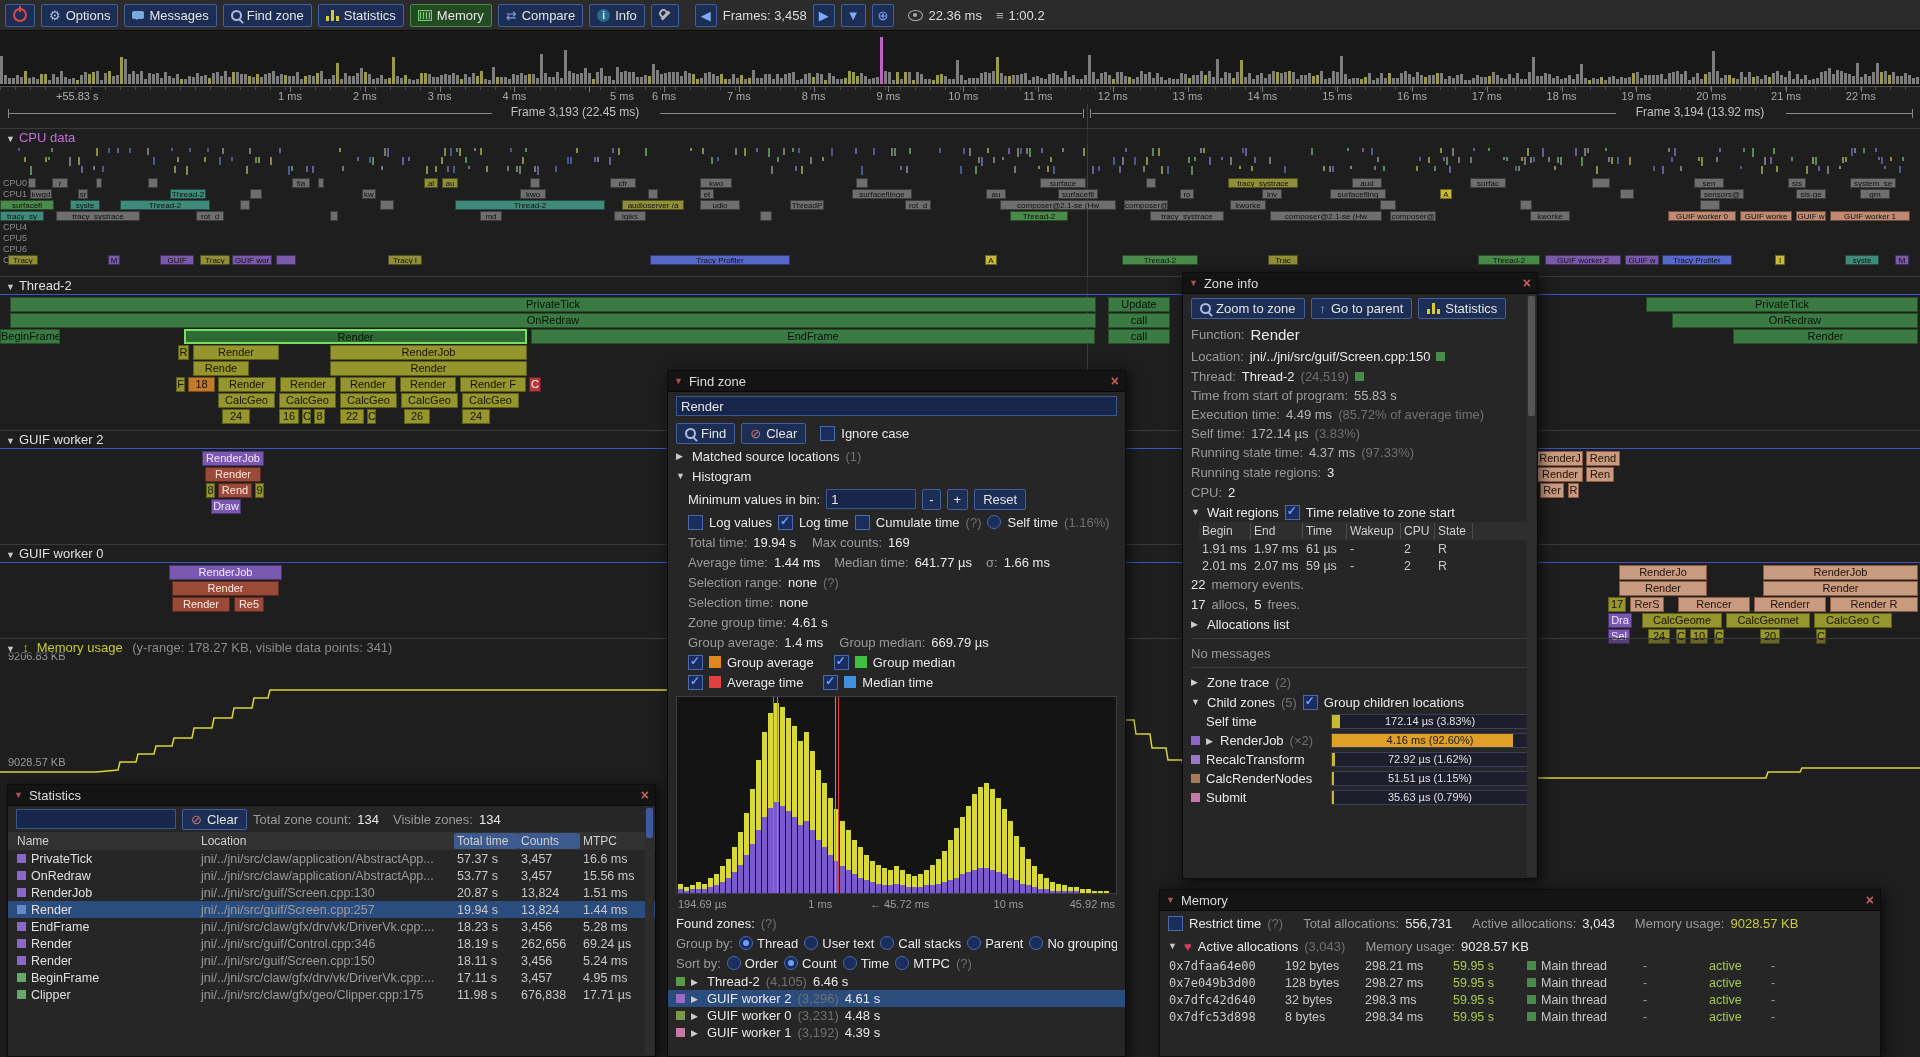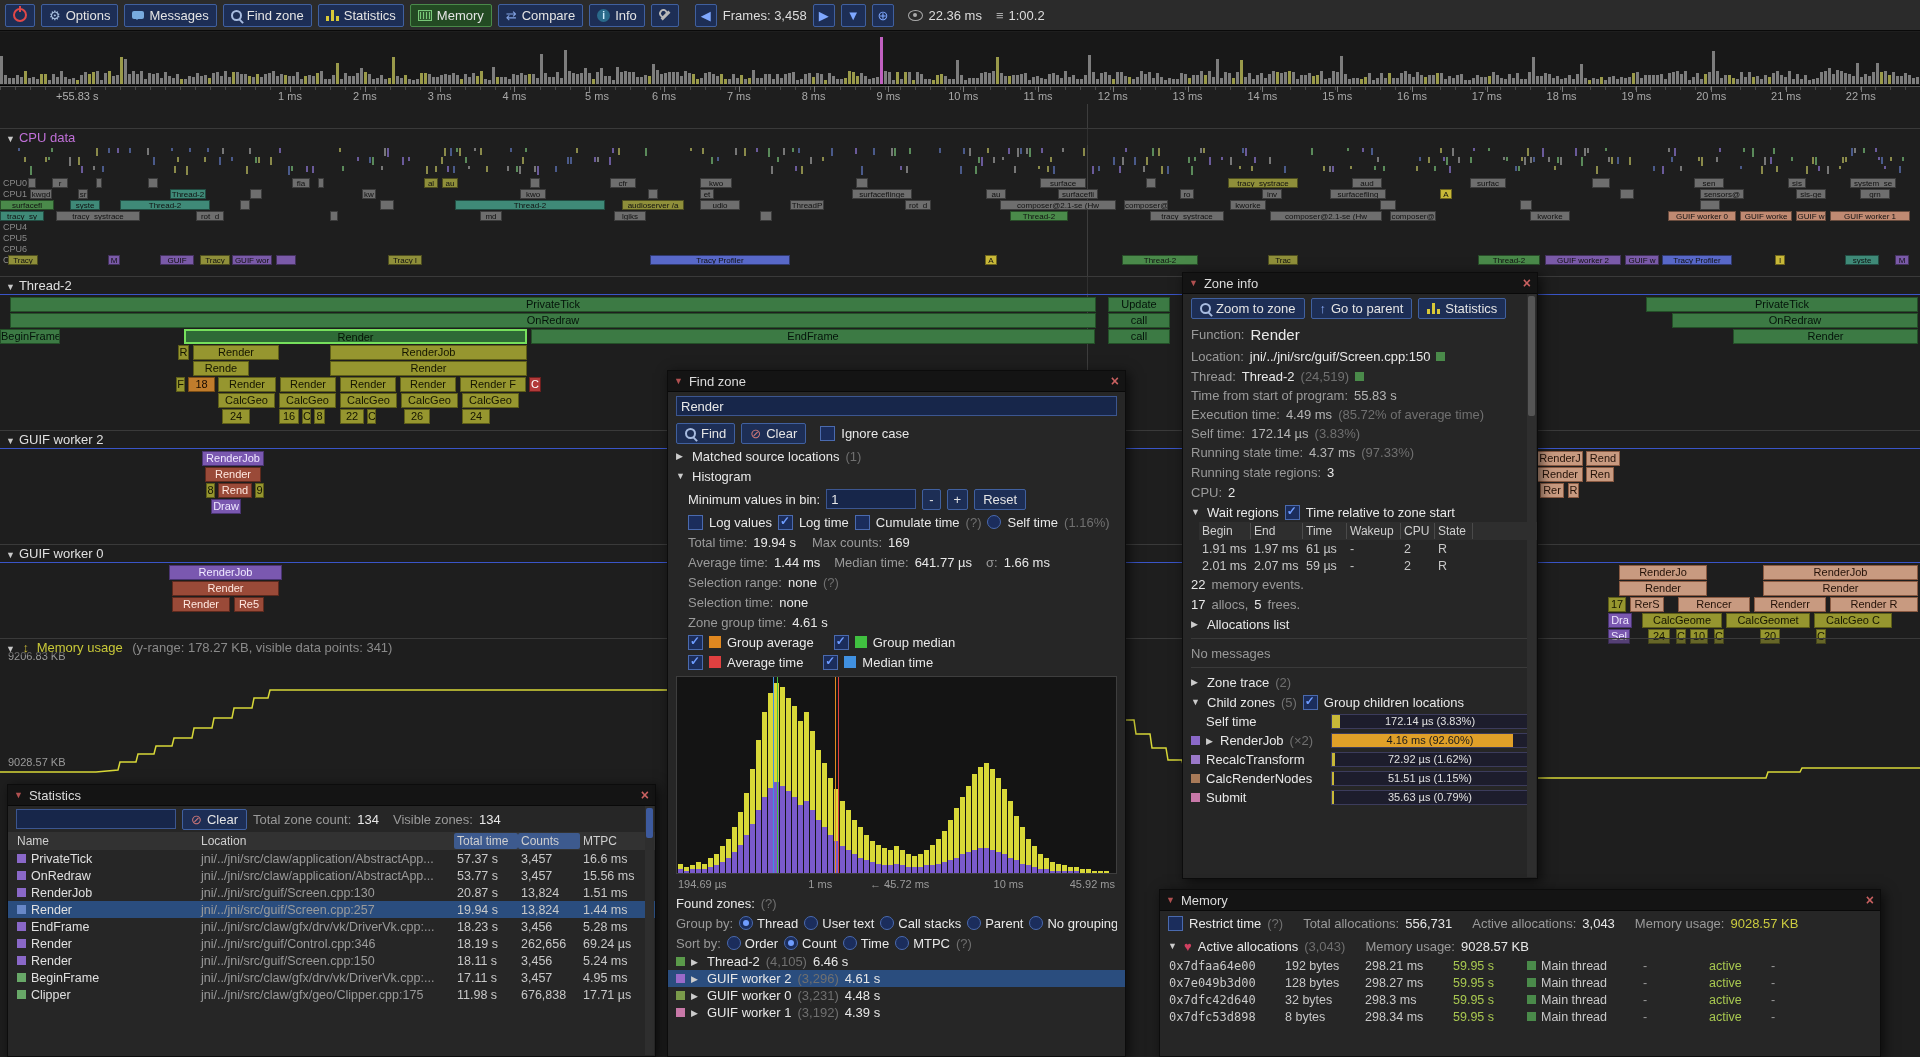--- a/index.html
+++ b/index.html
@@ -668,21 +668,21 @@
     <span id="ruler-offset">+55.83 s</span>
   <div class="rtick" style="left: 290px;"></div>
       <span class="rlabel" style="left: 290px;">1 ms</span>
       <div class="rtick" style="left: 364.8px;"></div>
       <span class="rlabel" style="left: 364.8px;">2 ms</span>
       <div class="rtick" style="left: 439.6px;"></div>
       <span class="rlabel" style="left: 439.6px;">3 ms</span>
       <div class="rtick" style="left: 514.4px;"></div>
       <span class="rlabel" style="left: 514.4px;">4 ms</span>
       <div class="rtick" style="left: 589.2px;"></div>
-      <span class="rlabel" style="left: 597px;">5 ms</span>
+      <span class="rlabel" style="left: 622px;">5 ms</span>
       <div class="rtick" style="left: 664px;"></div>
       <span class="rlabel" style="left: 664px;">6 ms</span>
       <div class="rtick" style="left: 738.8px;"></div>
       <span class="rlabel" style="left: 738.8px;">7 ms</span>
       <div class="rtick" style="left: 813.6px;"></div>
       <span class="rlabel" style="left: 813.6px;">8 ms</span>
       <div class="rtick" style="left: 888.4px;"></div>
       <span class="rlabel" style="left: 888.4px;">9 ms</span>
       <div class="rtick" style="left: 963.2px;"></div>
       <span class="rlabel" style="left: 963.2px;">10 ms</span>
@@ -705,20 +705,32 @@
       <div class="rtick" style="left: 1636.4px;"></div>
       <span class="rlabel" style="left: 1636.4px;">19 ms</span>
       <div class="rtick" style="left: 1711.2px;"></div>
       <span class="rlabel" style="left: 1711.2px;">20 ms</span>
       <div class="rtick" style="left: 1786px;"></div>
       <span class="rlabel" style="left: 1786px;">21 ms</span>
       <div class="rtick" style="left: 1860.8px;"></div>
       <span class="rlabel" style="left: 1860.8px;">22 ms</span>
     </div>
 
+  <div id="framesrow">
+    <div class="fendtick" style="left:8px"></div>
+    <div class="fline" style="left:9px;width:483px"></div>
+    <span class="flabel" style="left:575px">Frame 3,193 (22.45 ms)</span>
+    <div class="fline" style="left:660px;width:422px"></div>
+    <div class="fendtick" style="left:1083px"></div>
+    <div class="fendtick" style="left:1090px"></div>
+    <div class="fline" style="left:1092px;width:524px"></div>
+    <span class="flabel" style="left:1700px">Frame 3,194 (13.92 ms)</span>
+    <div class="fline" style="left:1786px;width:126px"></div>
+    <div class="fendtick" style="left:1912px"></div>
+  </div>
 
   <div id="vline-frame"></div>
 
   <div class="shead cpuhead" style="top:128px">
     <span class="tri2">▼</span><span>CPU data</span>
   </div>
   <div id="cpu-specks">
       <div class="speck" style="left: 18px; top: 148px; height: 3.20476px; background: rgb(74, 90, 138);"></div>
       <div class="speck" style="left: 24px; top: 157px; height: 5.32836px; background: rgb(138, 138, 74);"></div>
       <div class="speck" style="left: 30px; top: 166px; height: 8.61625px; background: rgb(90, 138, 90);"></div>
@@ -1326,20 +1338,26 @@
       <span class="hint">(?)</span>
     </div>
     <div class="frow" style="padding-left:20px">
       <span class="lb">Selection time:</span>
       <span class="vl">none</span>
     </div>
     <div class="frow" style="padding-left:20px">
       <span class="lb">Zone group time:</span>
       <span class="vl">4.61 s</span>
     </div>
+    <div class="frow" style="padding-left:20px">
+      <span class="lb">Group average:</span>
+      <span class="vl">1.4 ms</span>
+      <span class="lb" style="margin-left:10px">Group median:</span>
+      <span class="vl">669.79 µs</span>
+    </div>
     <div id="fz-legend">
         <div class="frow" style="padding-left: 20px;">
           <span class="cb on"></span>
           <span class="sqc" style="background: rgb(224, 136, 32); width: 12px; height: 12px;"></span>
           <span class="vl" style="margin-right: 14px;">Group average</span>
           <span class="cb on"></span>
           <span class="sqc" style="background: rgb(64, 192, 64); width: 12px; height: 12px;"></span>
           <span class="vl" style="margin-right: 14px;">Group median</span>
         </div>
         <div class="frow" style="padding-left: 20px;">

